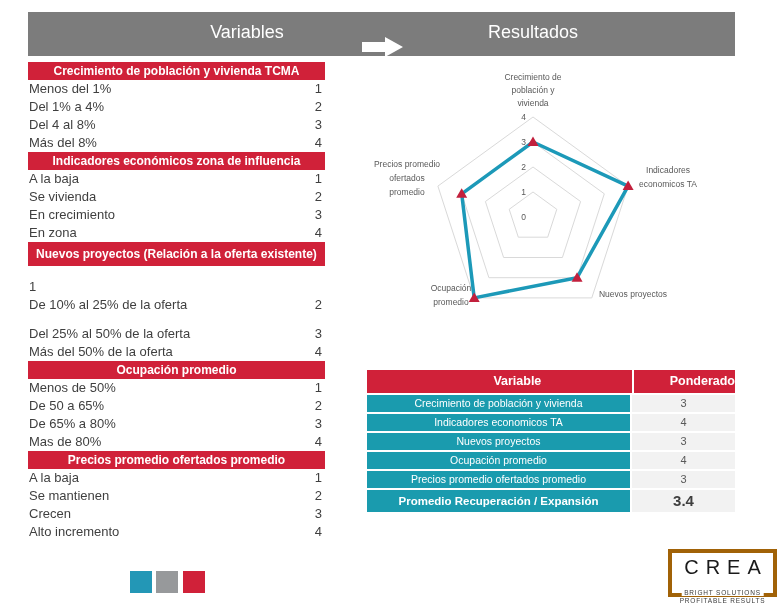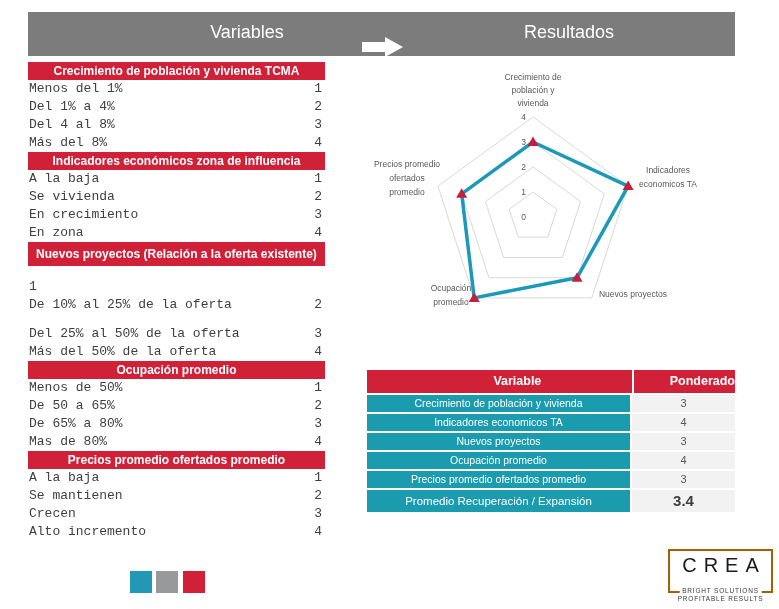--- a/index.html
+++ b/index.html
@@ -4,50 +4,50 @@
 <style>
   html,body{margin:0;padding:0;}
   body{
     width:779px;height:609px;position:relative;background:#ffffff;
     font-family:"Liberation Sans","DejaVu Sans",sans-serif;overflow:hidden;
   }
   
   .header-bar{position:absolute;left:28px;top:12px;width:707px;height:44px;background:#7C7C7C;}
   .hdr-label{position:absolute;top:10px;width:170px;text-align:center;color:#fff;font-size:18px;}
   .hdr-variables{left:134px;}
-  .hdr-resultados{left:456px;text-align:center;}
+  .hdr-resultados{left:420px;text-align:center;}
   .hdr-arrow{position:absolute;left:334px;top:25px;}
   
   .panel{position:absolute;left:28px;top:62px;width:297px;}
   .sec-header{height:18px;line-height:18px;background:#D02139;color:#fff;
     font-size:12px;font-weight:bold;text-align:center;}
   .sec-header.tall{height:24px;line-height:24px;}
   .opt-row{height:18px;line-height:18px;display:flex;justify-content:space-between;
-    color:#3F3F3F;font-size:13px;padding:0 3px 0 1px;font-family:Liberation Mono, monospace;}
+    color:#3F3F3F;font-size:13px;padding:0 3px 0 1px;}
   .spacer{width:100%;}
   
   .radar-wrap{position:absolute;left:360px;top:60px;}
   
   .results-table{position:absolute;left:367px;top:370px;width:368px;}
   .t-row{display:flex;margin-bottom:2px;}
   .t-cell-var{width:263px;margin-right:2px;text-align:center;overflow:hidden;white-space:nowrap;}
   .t-cell-pond{flex:1;text-align:center;}
   .t-head .t-cell-var,.t-head .t-cell-pond{background:#D02139;color:#fff;font-weight:bold;
     font-size:12.5px;height:23px;line-height:23px;padding-left:36px;}
   .t-data .t-cell-var{background:#1A9BAE;color:#fff;font-size:10.5px;height:17px;line-height:17px;}
   .t-data .t-cell-pond{background:#F2F2F2;color:#595959;font-size:11px;height:17px;line-height:17px;}
-  .t-summary .t-cell-var{background:#1A9BAE;color:#fff;font-weight:normal;font-size:11.5px;height:22px;line-height:22px;}
+  .t-summary .t-cell-var{background:#1A9BAE;color:#fff;font-weight:bold;font-size:11.5px;height:22px;line-height:22px;}
   .t-summary .t-cell-pond{background:#F2F2F2;color:#3F3F3F;font-weight:bold;font-size:15px;height:22px;line-height:22px;}
   
   .sq{position:absolute;top:571px;width:22px;height:22px;}
   .sq-teal{left:130px;}
   .sq-gray{left:156px;}
   .sq-red{left:183px;}
   
-  .crea{position:absolute;left:668px;top:549px;width:101px;height:40px;border:2px solid #a16207;}
+  .crea{position:absolute;left:668px;top:549px;width:101px;height:40px;border:4px solid #a16207;}
   .crea-name{text-align:center;font-size:20px;letter-spacing:7px;padding-left:7px;
     color:#1A1A1A;margin-top:3px;font-weight:500;}
   .crea-sub{position:absolute;left:50%;transform:translateX(-50%);background:#fff;
     white-space:nowrap;font-size:6.5px;letter-spacing:0.8px;color:#3A3A3A;padding:0 3px;}
   .crea-sub1{bottom:-3px;}
   .crea-sub2{bottom:-11px;}
 </style>
 </head>
 <body>
 

